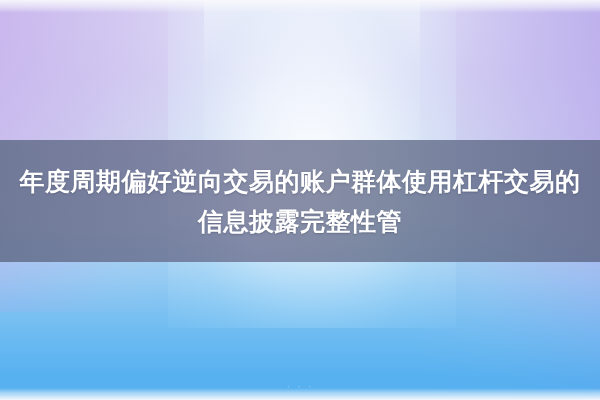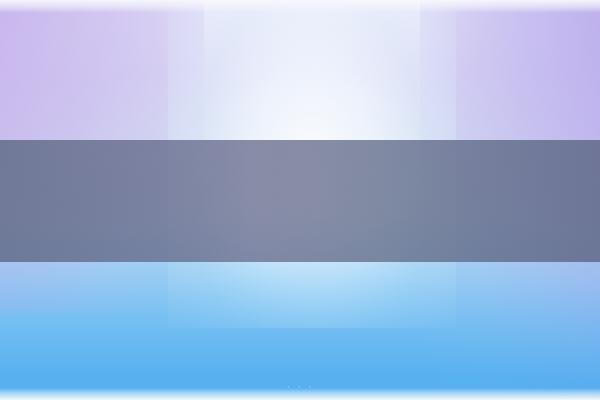--- a/index.html
+++ b/index.html
@@ -176,15 +176,17 @@
   <div class="bg-bottom-blue"></div>
 
   <div class="rays" id="rays-layer"></div>
 
   <div class="bg-top-fade"></div>
   <div class="bg-bottom-fade"></div>
 
   <div class="watermark">· · ·</div>
 
   <div class="band">
+    <div class="band-line">年度周期偏好逆向交易的账户群体使用杠杆交易的</div>
+    <div class="band-line">信息披露完整性管</div>
   </div>
 
 </div>
 
 </body></html>

